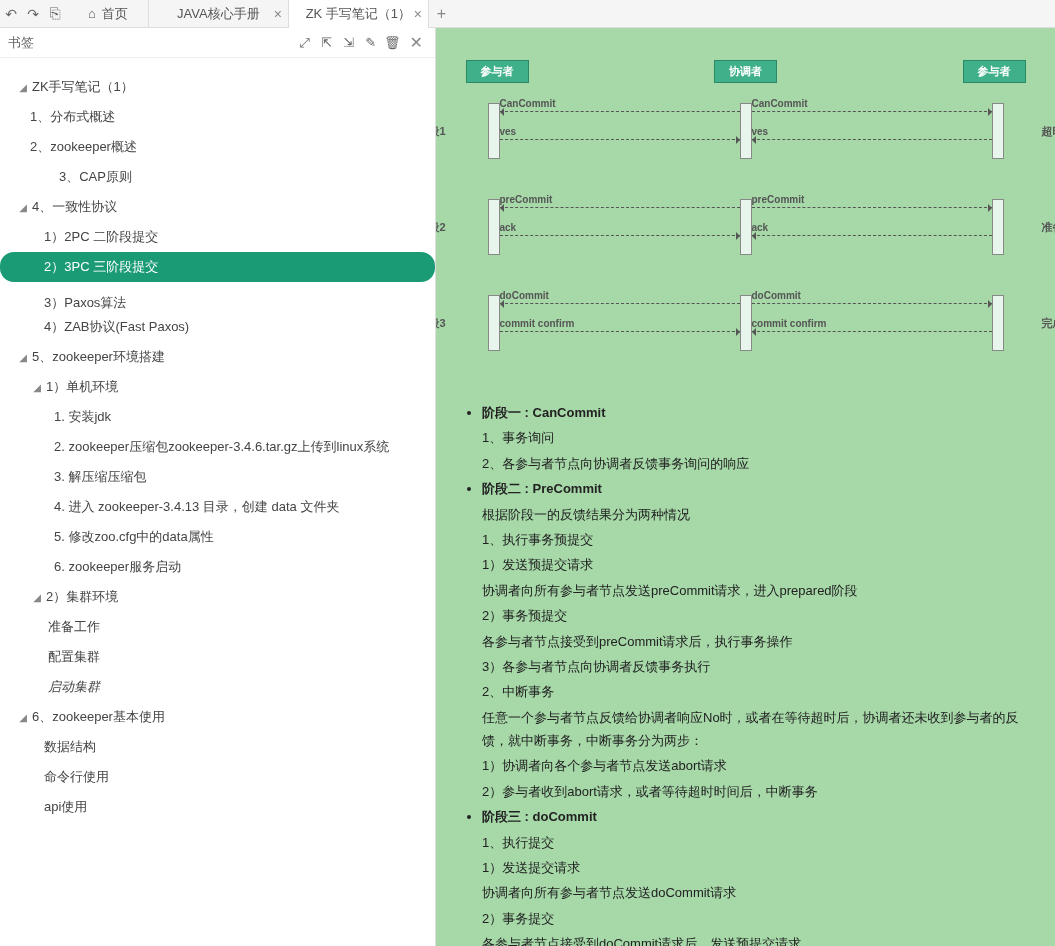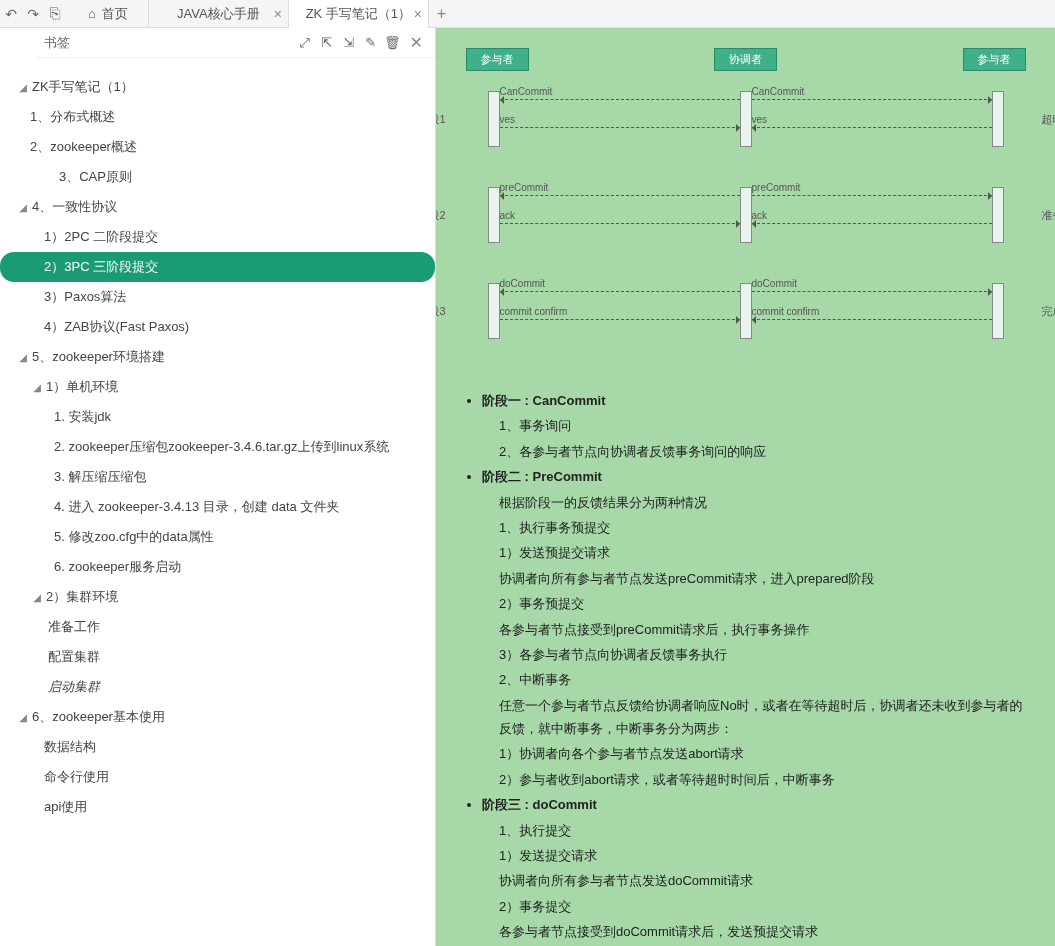--- a/index.html
+++ b/index.html
@@ -10,52 +10,52 @@
 .toolbar-btn { width:22px; height:22px; display:flex; align-items:center; justify-content:center; cursor:pointer; color:#666; font-size:14px; }
 .tab { display:flex; align-items:center; padding:0 16px; height:28px; cursor:pointer; border-right:1px solid #ddd; color:#555; position:relative; min-width:140px; }
 .tab.home { min-width:auto; padding:0 20px 0 12px; }
 .tab.active { background:#fff; }
 .tab .close { position:absolute; right:6px; font-size:14px; color:#888; }
 .tab-add { padding:0 8px; color:#888; cursor:pointer; font-size:16px; }
 
 .main { display:flex; flex:1; overflow:hidden; }
 
 .sidebar { width:436px; display:flex; flex-direction:column; border-right:1px solid #ddd; background:#fff; }
-.sidehdr { display:flex; align-items:center; height:30px; border-bottom:1px solid #eee; padding:0 6px; color:#666;margin-left:36px; }
+.sidehdr { display:flex; align-items:center; height:30px; border-bottom:1px solid #eee; padding:0 6px; color:#666; }
 .sidehdr .title { flex:1; font-size:13px; padding-left:2px; }
 .sidehdr .ibtn { width:22px; height:22px; display:flex; align-items:center; justify-content:center; cursor:pointer; }
 .sidehdr .close-side { margin-left:auto; font-size:16px; cursor:pointer; color:#888; padding:0 6px; }
 
 .tree { flex:1; overflow-y:auto; padding:14px 0 20px 0; font-size:13px; color:#444; }
 .tree .node { height:30px; display:flex; align-items:center; cursor:pointer; white-space:nowrap; overflow:hidden; text-overflow:ellipsis; }
 .tree .node.selected { background:#1a9b76; color:#fff; }
 .tree .caret { width:14px; display:inline-block; text-align:center; color:#888; font-size:10px; margin-right:2px; }
 
 .content { flex:1; background:#a6d8a8; overflow-y:auto; padding:0; }
 
 
-.diagram { margin:20px auto 30px; width:560px; position:relative; }
+.diagram { margin:32px auto 30px; width:560px; position:relative;font-weight:bold; }
 .actors { display:flex; justify-content:space-between; margin-bottom:0; }
 .actor-box { background:#3fb08a; border:1px solid #2a8a66; color:#fff; font-size:11px; padding:3px 14px; }
 .phase { display:flex; align-items:center; height:96px; position:relative; }
 .phase-label { position:absolute; left:-48px; top:50%; transform:translateY(-50%); font-size:11px; color:#555; }
 .phase-note { position:absolute; right:-60px; top:50%; transform:translateY(-50%); font-size:11px; color:#555; }
 .lifeline { width:12px; height:56px; background:#e8f5ec; border:1px solid #888; position:absolute; top:20px; }
 .ll1 { left:22px; } .ll2 { left:274px; } .ll3 { right:22px; }
 .arrow { position:absolute; height:1px; border-top:1px dashed #555; }
 .arrow::after { content:""; position:absolute; width:0; height:0; border:4px solid transparent; }
 .arrow.left::after { left:-4px; top:-4px; border-right-color:#555; }
 .arrow.right::after { right:-4px; top:-4px; border-left-color:#555; }
 .arrow-label { position:absolute; font-size:10px; color:#555; width:100%; top:-14px; }
 
 
 .article { padding:0 20px 40px 20px; color:#222; font-size:13px; line-height:1.8; }
 .article ul { list-style:disc; padding-left:26px; }
 .article ul li > b { font-weight:bold; }
-.article .sub { margin-left:17px; }
+.article .sub { margin-left:0; }
 .article p { margin:2px 0; }
 </style>
 </head>
 <body>
 
 <div class="app">
   <div class="tabbar">
     <div class="toolbar-btn">↶</div>
     <div class="toolbar-btn">↷</div>
     <div class="toolbar-btn">⎘</div>
@@ -105,21 +105,21 @@
           <div class="node" style="padding-left: 16px;">
             <span class="caret">◢</span>
             <span>4、一致性协议</span>
           </div>
           <div class="node" style="padding-left: 44px;">
             <span>1）2PC 二阶段提交</span>
           </div>
           <div class="node selected" style="padding-left: 44px; border-radius: 14px;">
             <span>2）3PC 三阶段提交</span>
           </div>
-          <div class="node" style="padding-left: 44px;">
+          <div class="node" style="padding-left: 44px; align-items: flex-end;">
             <span>3）Paxos算法</span>
           </div>
           <div class="node" style="padding-left: 44px;">
             <span>4）ZAB协议(Fast Paxos)</span>
           </div>
           <div class="node" style="padding-left: 16px;">
             <span class="caret">◢</span>
             <span>5、zookeeper环境搭建</span>
           </div>
           <div class="node" style="padding-left: 30px;">

